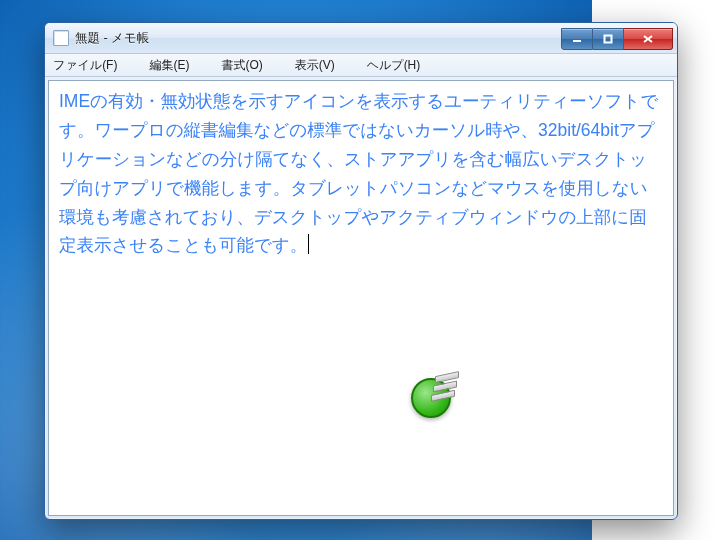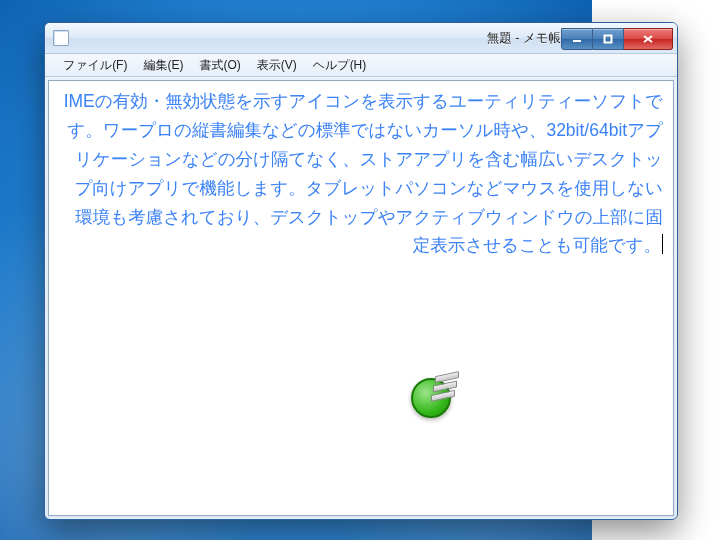--- a/index.html
+++ b/index.html
@@ -1,19 +1,18 @@
 <!DOCTYPE html>
 <html><head>
 <meta charset="utf-8">
 <style>
   html,body{margin:0;padding:0;width:720px;height:540px;overflow:hidden;font-family:"Meiryo","Yu Gothic","MS Gothic",sans-serif;}
   .desktop{
     width:592px;height:540px;position:relative;
     background:radial-gradient(circle at 50% 48%,#5fc3ff 0%,#2a8ee0 45%,#0d5fb0 100%);
-    text-align:right;
   }
   .glow{position:absolute;inset:0;background:
     radial-gradient(circle at 15% 85%,rgba(255,255,255,.25),transparent 38%),
     radial-gradient(circle at 85% 85%,rgba(255,255,255,.25),transparent 38%);
     pointer-events:none;}
   .window{
     position:absolute;left:44px;top:22px;width:632px;height:496px;
     border:1px solid #2d5f9e;border-radius:6px;
     background:linear-gradient(#e9f2fb,#dbe8f6);
     box-shadow:0 12px 34px rgba(0,0,0,.45),0 0 0 1px rgba(255,255,255,.4) inset;
@@ -39,21 +38,21 @@
   }
   .win-btn:first-child{border-left:1px solid #3a5e8a;border-radius:0 0 0 3px;}
   .win-btn:last-child{border-radius:0 0 3px 0;}
   .win-btn svg{stroke:#fff;stroke-width:2;fill:none;}
   .win-close{
     width:48px;
     background:linear-gradient(#ef7b78 0%,#d94b46 48%,#c62622 52%,#e26a66 100%);
     border-color:#8e1e1a;
   }
   .menubar{
-    height:22px;padding:0 12px;display:flex;align-items:center;gap:4px;
+    height:22px;padding:0 2px;display:flex;align-items:center;gap:20px;
     background:linear-gradient(#f4f8fd,#e7eff8);
     font-size:12px;color:#222;
     border-bottom:1px solid #bccadd;
   }
   .menu-item{padding:2px 6px;cursor:default;border-radius:2px;}
   .client{
     flex:1;margin:3px;background:#fff;border:1px solid #94a8bf;
     position:relative;
   }
   .editor{

